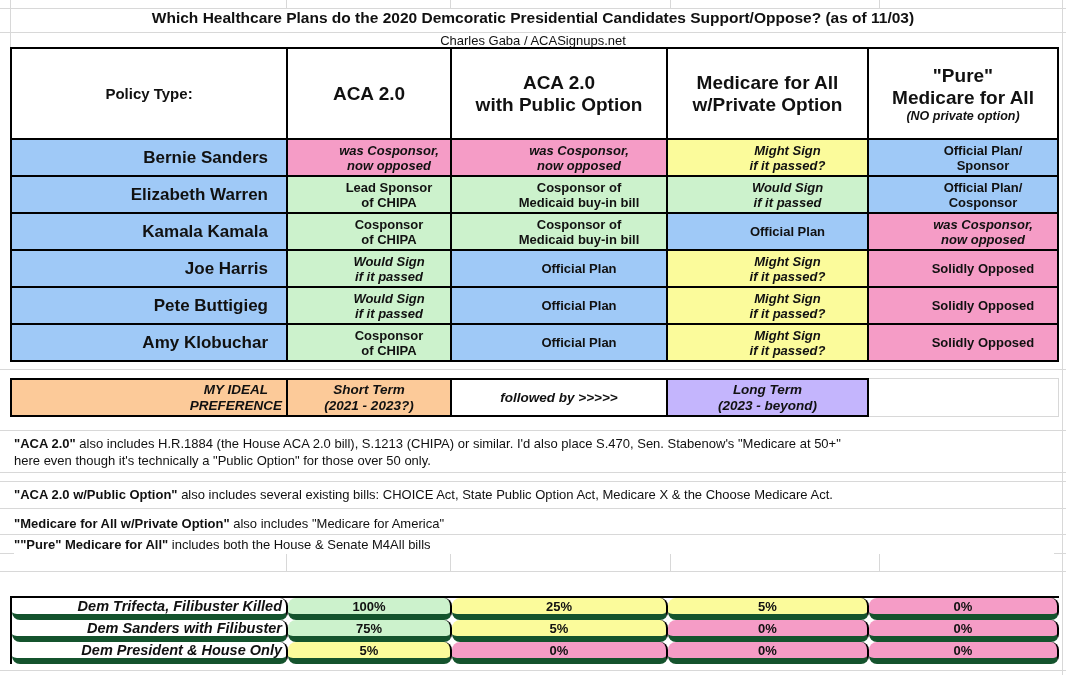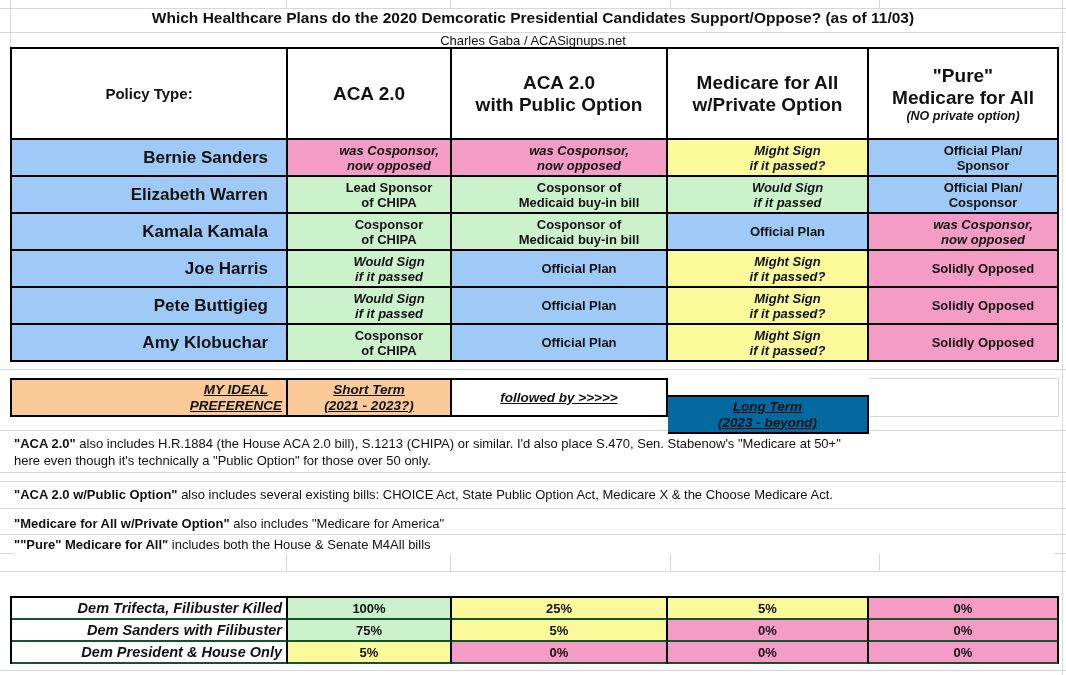--- a/index.html
+++ b/index.html
@@ -30,47 +30,47 @@
         font-size:17px;font-weight:bold;padding-right:18px;}
   .val{font-size:13px;font-weight:bold;line-height:15px;padding-left:40px;}
 
   [data-variant~="pink"]{background:#f59cc6;}
   [data-variant~="green"]{background:#ccf2cc;}
   [data-variant~="yellow"]{background:#fbfb9b;}
   [data-variant~="blue"]{background:#9fc9f7;}
   [data-variant~="i"]{font-style:italic;}
 
   
-  .pref{position:absolute;left:10px;top:378px;height:55px;display:flex;z-index:1;text-decoration:underline;}
+  .pref{position:absolute;left:10px;top:378px;height:55px;display:flex;z-index:1;}
   .pref .pcell{box-sizing:border-box;height:39px;display:flex;flex-direction:column;
     align-items:center;justify-content:center;text-align:center;white-space:pre-line;
     font-size:13.5px;font-weight:bold;font-style:italic;line-height:16px;}
   .pref .plabel{width:278px;border:2px solid #000;background:#fcca99;
     align-items:flex-end;padding-right:4px;}
   .pref .pshort{width:164px;border:2px solid #000;border-left:none;background:#fcca99;}
   .pref .pfollow{width:216px;border:2px solid #000;border-left:none;background:#fff;}
-  .pref .plong{width:201px;border:2px solid #000;border-left:none;background:#0369a1;margin-top:17px;}
+  .pref .plong{width:201px;border:2px solid #000;border-left:none;background:#c4b5fd;}
   .pref .pempty{width:190px;border:1px solid #d8d8d8;border-left:none;background:#fff;}
 
   
   .fn{position:absolute;left:14px;width:1040px;font-size:13px;line-height:16.5px;
       white-space:pre-line;z-index:1;background:#fff;}
   .fn b{font-weight:bold;}
   .fn1{top:436px;} .fn2{top:487px;} .fn3{top:516px;} .fn4{top:537px;}
 
   
   .ltitle{position:absolute;left:10px;top:576px;width:1047px;text-align:center;
     font-size:15px;font-weight:bold;z-index:1;background:#fff;}
   .ltable{position:absolute;left:10px;top:596px;z-index:1;
     display:grid;grid-template-columns:276px 164px 216px 201px 190px;
     grid-template-rows:repeat(3,22px);
     border-top:2px solid #000;border-left:2px solid #000;background:#fff;}
-  .ltable .cell{border-right:2px solid #000;border-bottom:2px solid #14532d;
+  .ltable .cell{border-right:2px solid #000;border-bottom:6px solid #14532d;
     box-sizing:border-box;display:flex;align-items:center;justify-content:center;
-    font-weight:bold;min-width:0;}
+    font-weight:bold;min-width:0;border-radius:8px;}
   .ltable .llabel{justify-content:flex-end;font-size:14.5px;font-style:italic;
     padding-right:4px;background:#fff;}
   .ltable .lval{font-size:13px;}
 </style>
 </head>
 <body>
 
 <div id="canvas">
 
   <div class="gl" style="left:0;top:8px;width:1066px;height:1px"></div>

